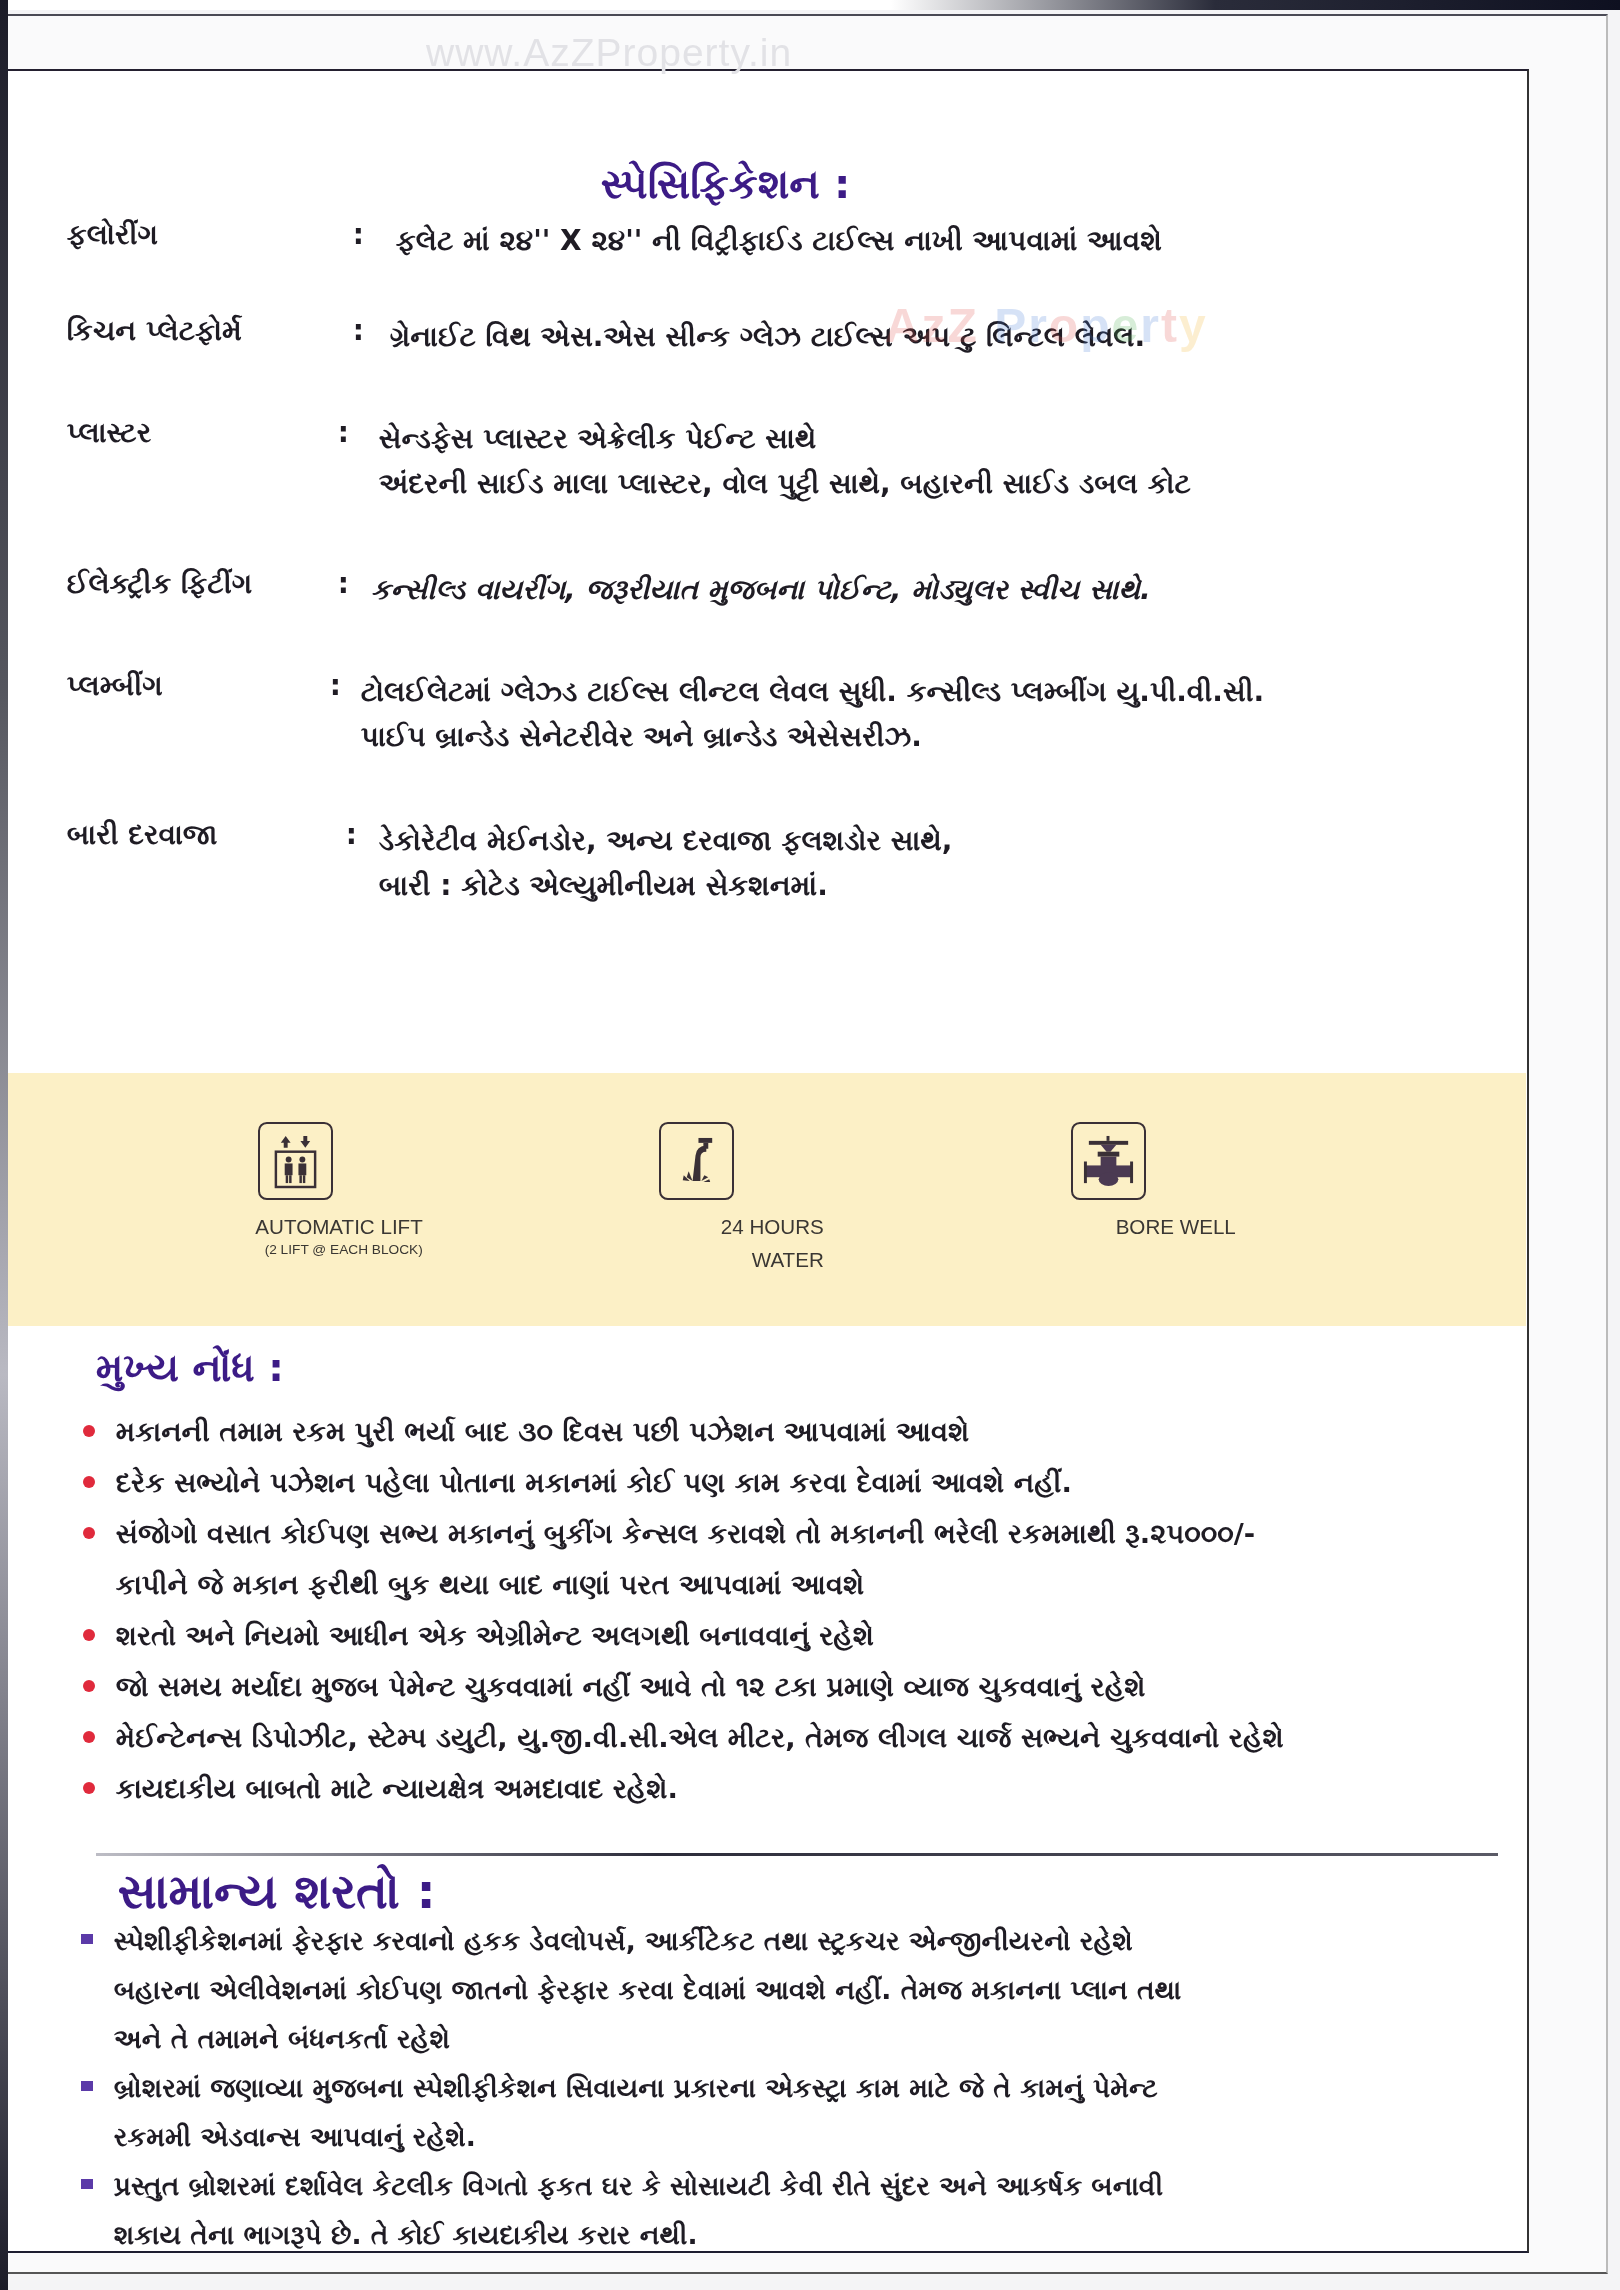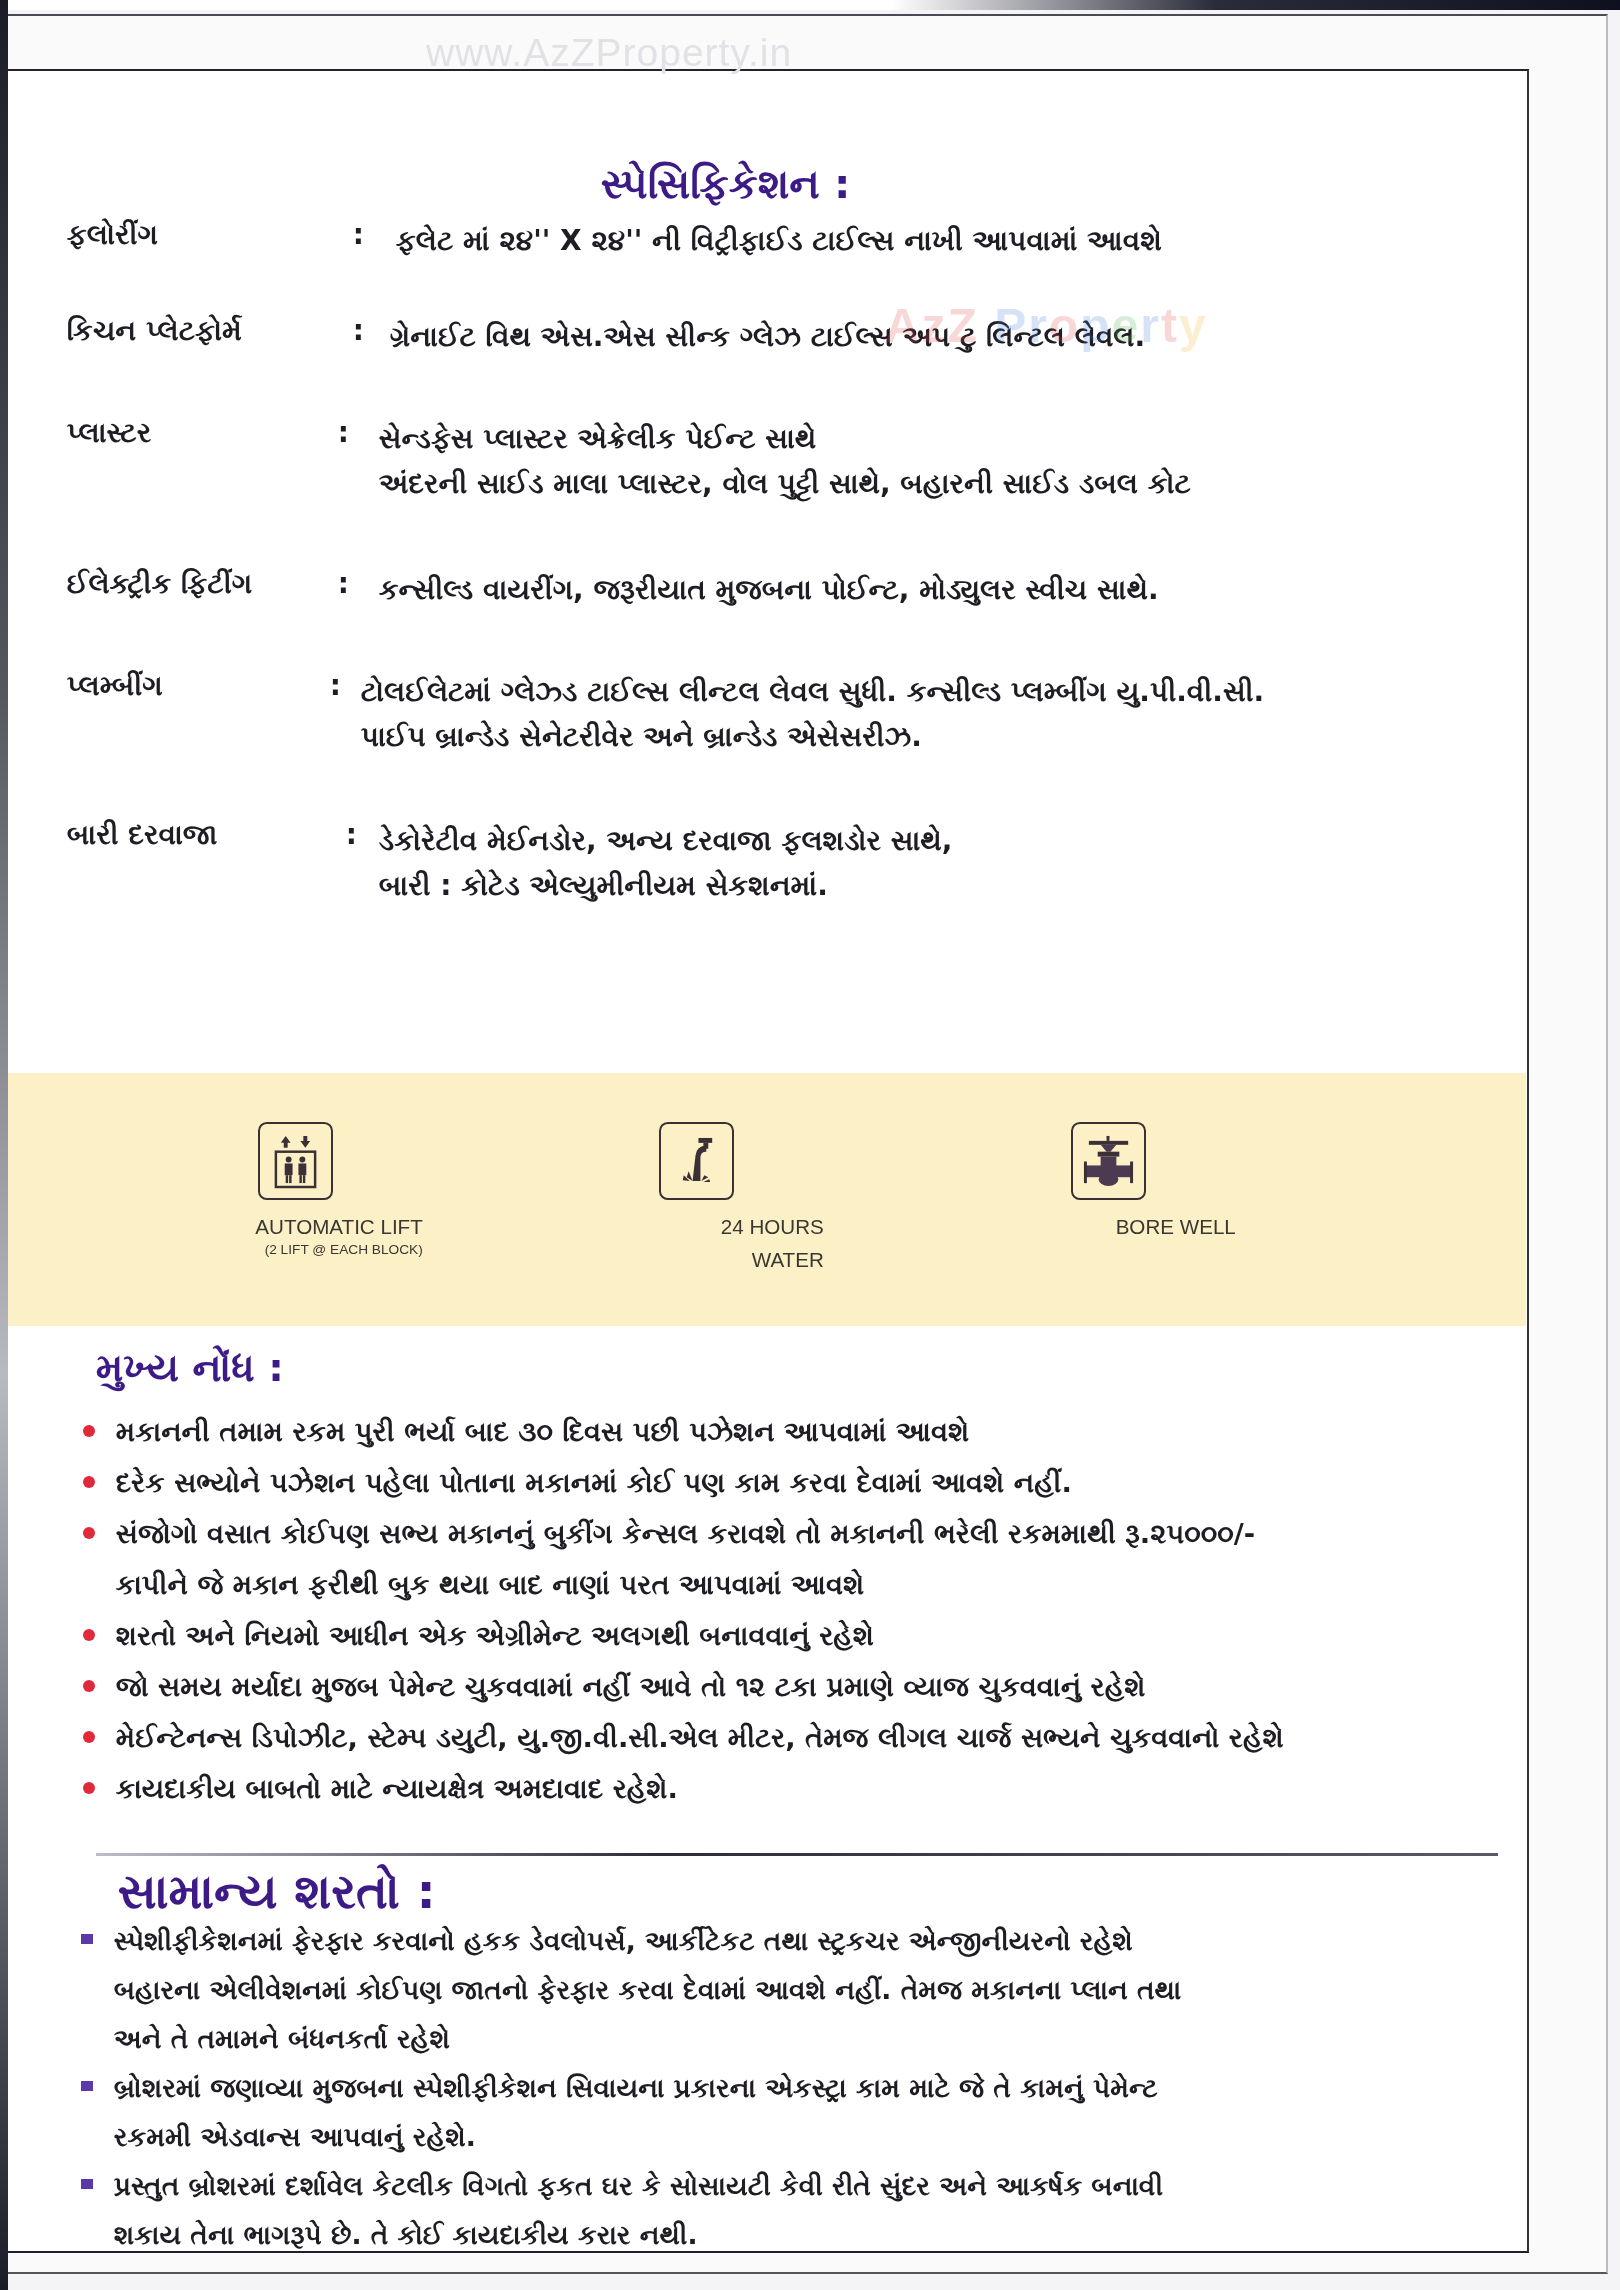--- a/index.html
+++ b/index.html
@@ -114,21 +114,21 @@
     <span class="spec-colon" style="left:271px;">:</span>
     <div class="spec-value" style="left:312px;">
       <div>સેન્ડફેસ પ્લાસ્ટર એક્રેલીક પેઈન્ટ સાથે</div>
       <div>અંદરની સાઈડ માલા પ્લાસ્ટર, વોલ પુટ્ટી સાથે, બહારની સાઈડ ડબલ કોટ</div>
     </div>
   </div>
 
   <div class="spec-row" style="top:496px;">
     <span class="spec-label">ઈલેક્ટ્રીક ફિટીંગ</span>
     <span class="spec-colon" style="left:271px;">:</span>
-    <div class="spec-value" style="left:312px;">
+    <div class="spec-value" style="left:304px;font-style:italic;">
       <div>કન્સીલ્ડ વાયરીંગ, જરૂરીયાત મુજબના પોઈન્ટ, મોડ્યુલર સ્વીચ સાથે.</div>
     </div>
   </div>
 
   <div class="spec-row" style="top:598px;">
     <span class="spec-label">પ્લમ્બીંગ</span>
     <span class="spec-colon" style="left:263px;">:</span>
     <div class="spec-value" style="left:294px;">
       <div>ટોલઈલેટમાં ગ્લેઝ્ડ ટાઈલ્સ લીન્ટલ લેવલ સુધી. કન્સીલ્ડ પ્લમ્બીંગ યુ.પી.વી.સી.</div>
       <div>પાઈપ બ્રાન્ડેડ સેનેટરીવેર અને બ્રાન્ડેડ એસેસરીઝ.</div>

